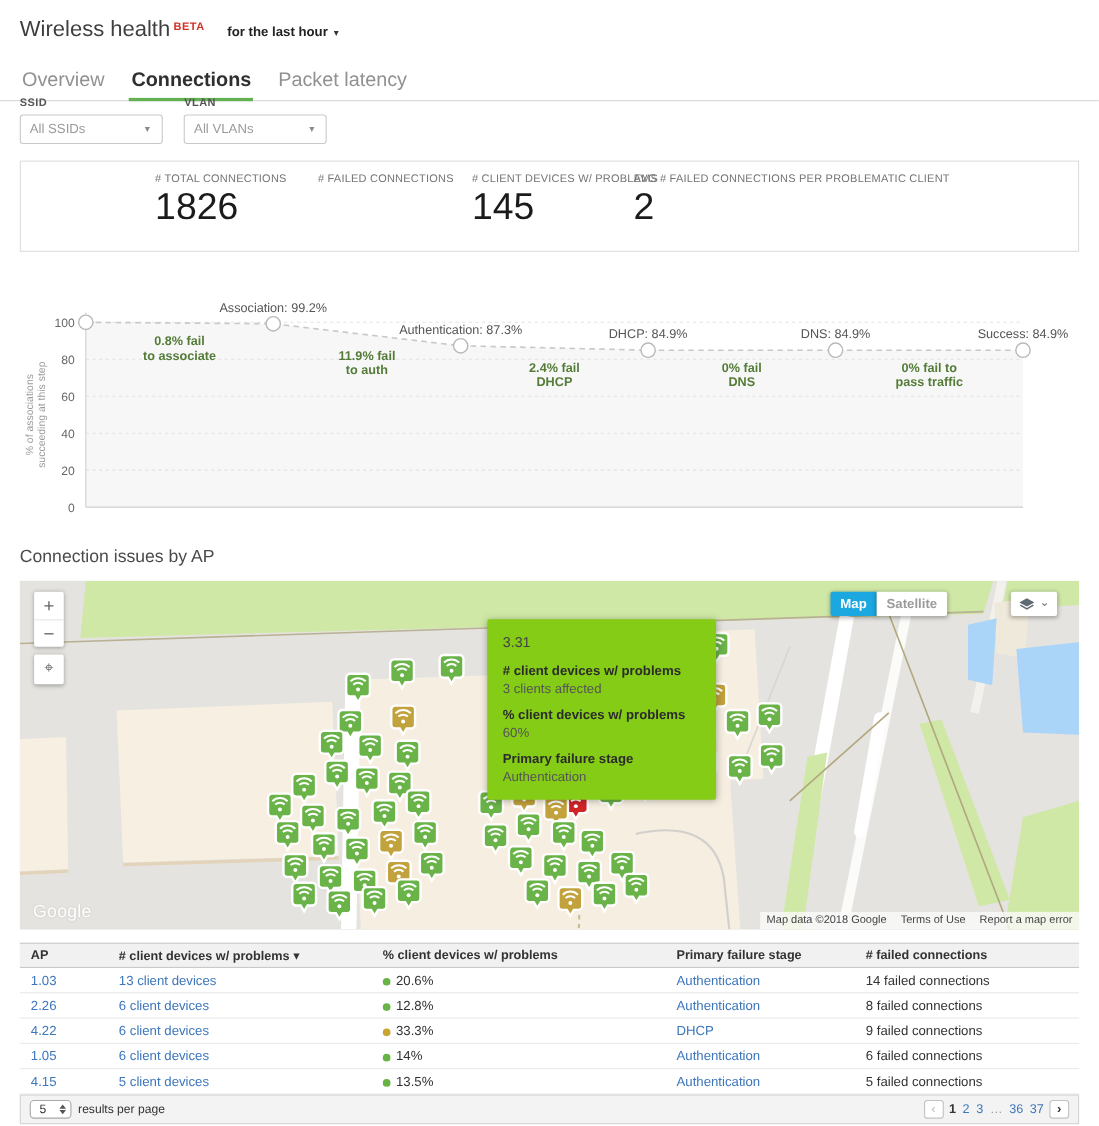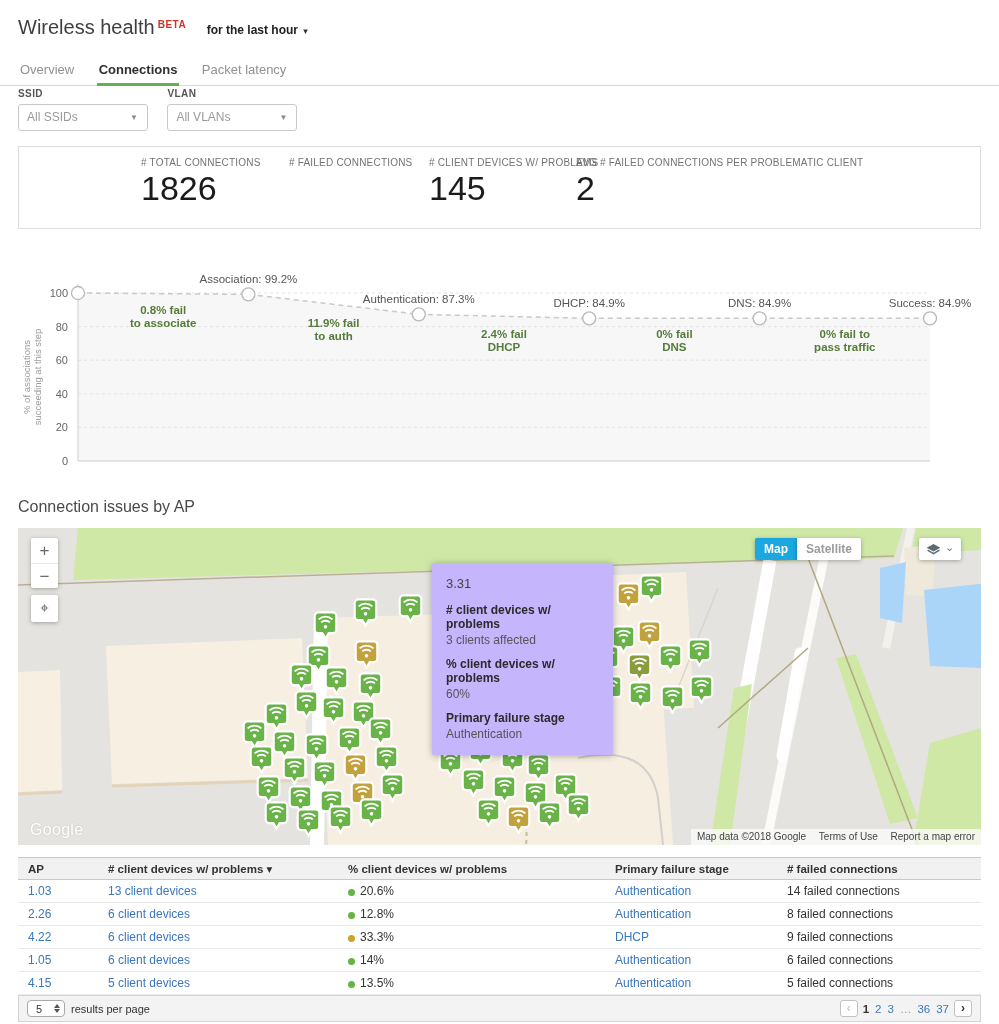--- a/index.html
+++ b/index.html
@@ -8,21 +8,21 @@
 
   
   .hdr { position:absolute; left:18px; top:16px; white-space:nowrap; }
   .hdr-title { font-size:20px; color:#3f3f3f; display:inline-block; }
   .hdr-beta { font-size:10px; color:#cf3127; vertical-align:super; margin-left:3px; letter-spacing:.5px; font-weight:bold; }
   .hdr-range { font-size:12px; font-weight:bold; color:#222; margin-left:16px; cursor:pointer; }
   .hdr-range .caret { font-size:9px; color:#333; margin-left:2px; }
 
   
   .tabs { position:absolute; left:0; top:56px; width:999px; border-bottom:1px solid #d7d7d7; padding-left:18px; }
-  .tab { position:relative; display:inline-block; font-size:13px; color:#919191; padding:6px 2px 8px; margin-right:16px; cursor:pointer; }
+  .tab { position:relative; display:inline-block; font-size:18px; color:#919191; padding:6px 2px 8px; margin-right:16px; cursor:pointer; }
   .tab.active { color:#2f2f2f; font-weight:bold; }
   .tab.active::after { content:""; position:absolute; left:0; right:0; bottom:-1px; height:3px; background:#63b152; }
 
   
   .filters { position:absolute; left:18px; top:88px; }
   .filter { display:inline-block; margin-right:15px; vertical-align:top; }
   .filter-label { font-size:10px; font-weight:bold; color:#555; letter-spacing:.4px; margin-bottom:5px; }
   .select { width:130px; height:27px; border:1px solid #c9c9c9; border-radius:3px; background:#fff; font-size:12px; color:#9a9a9a; line-height:25px; padding:0 8px; position:relative; cursor:pointer; }
   .select .caret { position:absolute; right:9px; top:0; font-size:8px; color:#8a8a8a; }
 
@@ -49,21 +49,21 @@
   .zoomctl { left:13px; top:10px; width:27px; text-align:center; }
   .zoomctl .zbtn { display:block; height:25px; line-height:25px; font-size:17px; color:#666; cursor:pointer; }
   .zoomctl .zbtn + .zbtn { border-top:1px solid #e6e6e6; }
   .locate { left:13px; top:67px; width:27px; height:27px; text-align:center; line-height:26px; font-size:15px; color:#666; cursor:pointer; }
   .maptype { right:120px; top:10px; display:flex; box-shadow:none; background:none; }
   .mt-btn { height:22px; line-height:22px; padding:0 9px; font-size:12px; font-weight:bold; box-shadow:0 1px 4px rgba(0,0,0,.3); cursor:pointer; }
   .mt-map { background:#1ba7e0; color:#fff; border-radius:2px 0 0 2px; }
   .mt-sat { background:#fff; color:#9b9b9b; border-radius:0 2px 2px 0; }
   .layers { right:20px; top:10px; width:42px; height:22px; display:flex; align-items:center; justify-content:center; gap:4px; cursor:pointer; }
   .layers .chev { font-size:11px; color:#777; margin-top:-3px; }
-  .gtooltip { position:absolute; left:414px; top:35px; width:181px; background:#c4b5fd; border-radius:2px; box-shadow:0 1px 7px rgba(0,0,0,.3); padding:13px 14px 14px; z-index:50; }
+  .gtooltip { position:absolute; left:425px; top:35px; width:208px; background:#84cc16; border-radius:2px; box-shadow:0 1px 7px rgba(0,0,0,.3); padding:13px 14px 14px; z-index:50; }
   .gt-title { font-size:13px; color:#444; margin-bottom:12px; }
   .gt-sec { margin-bottom:10px; }
   .gt-label { font-size:12px; font-weight:bold; color:#2b2b2b; margin-bottom:2px; }
   .gt-value { font-size:12px; color:#555; }
   .glogo { position:absolute; left:12px; bottom:6px; color:#fff; font-size:16px; letter-spacing:.3px; text-shadow:0 0 2px rgba(0,0,0,.15); z-index:40; cursor:pointer; }
   .attrib { position:absolute; right:0; bottom:0; background:rgba(250,250,250,.8); font-size:10px; color:#444; padding:2px 6px 3px; z-index:40; white-space:nowrap; }
   .attrib span { margin-left:10px; }
   .attrib span:first-child { margin-left:0; }
   .attrib .lnk { cursor:pointer; }
 

